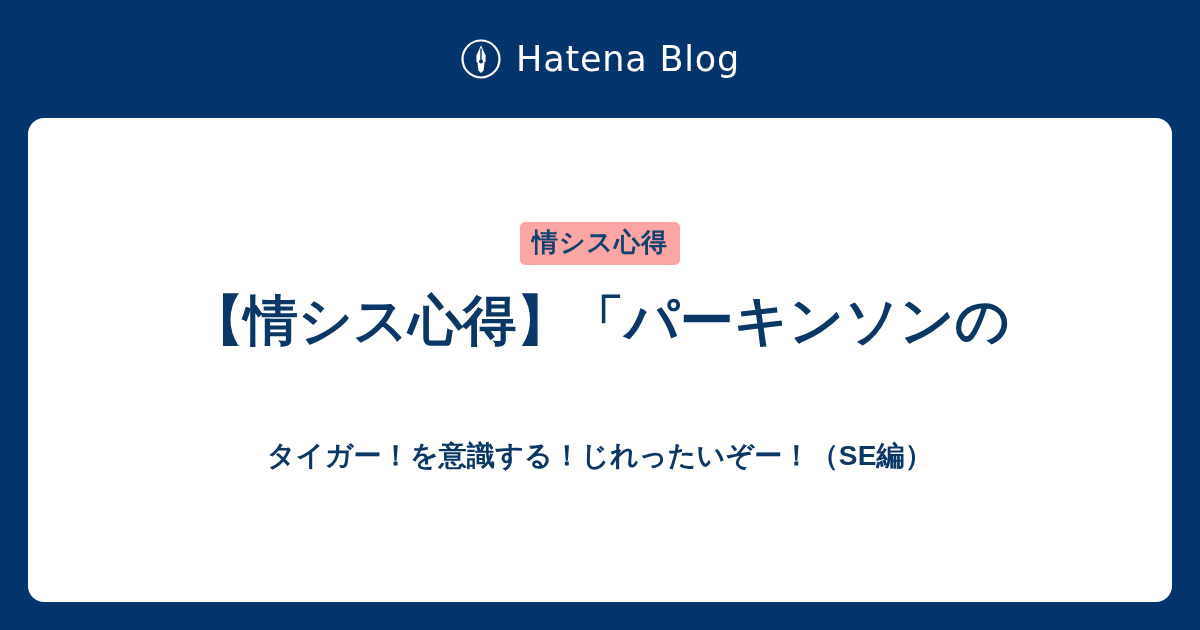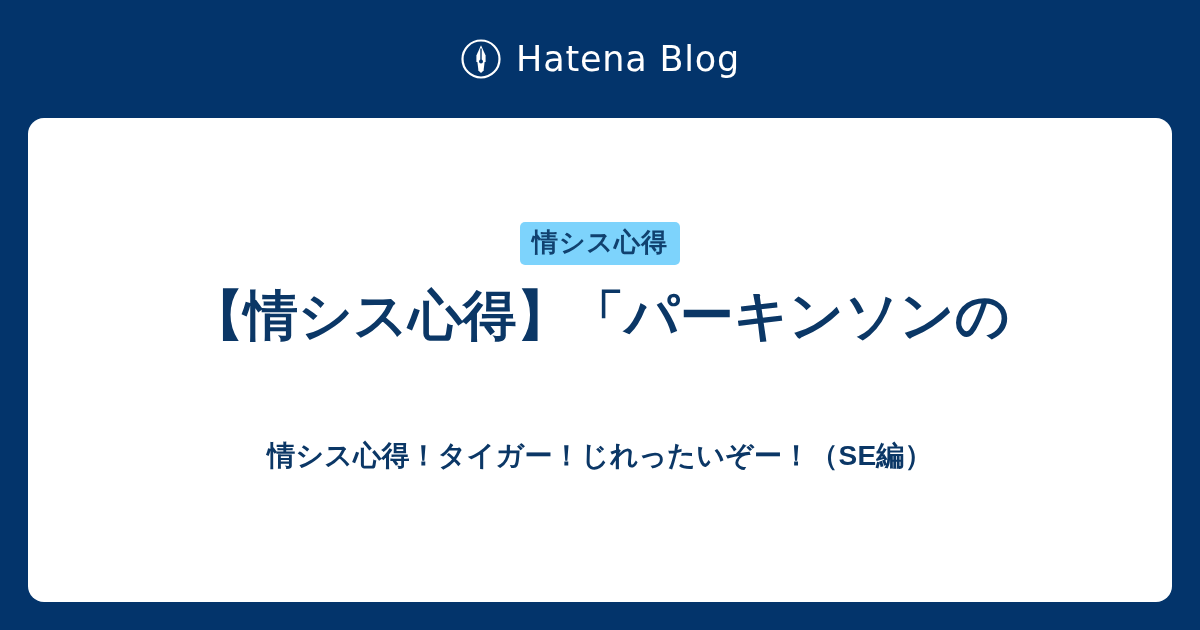--- a/index.html
+++ b/index.html
@@ -71,42 +71,41 @@
     width: 1000px;
     margin: 0 auto;
     display: flex;
     flex-direction: column;
     align-items: center;
   }
 
   
   .category-badge {
     margin-top: 104px;
-    background: #7dd3fc;
+    background: #fca5a5;
     color: #10416F;
     font-size: 26px;
     font-weight: 700;
     line-height: 1;
     padding: 7px 12px 10px 12px;
     border-radius: 5px;
     white-space: nowrap;
     letter-spacing: 1px;
   }
 
   
   .entry-title {
     margin: 17px 0 0 0;
     color: #0B3766;
     font-size: 54px;
     font-weight: 700;
     line-height: 76px;
     text-align: left;
     letter-spacing: 0px;
     max-width: 850px;
-    font-family: Liberation Mono, monospace;
   }
 
   .entry-title .title-line {
     display: block;
     white-space: nowrap;
   }
 
   
   .blog-name {
     margin-top: 84px;
@@ -139,18 +138,18 @@
 
   <div class="card">
     <div class="card-inner">
 
       <span class="category-badge">情シス心得</span>
 
       <h1 class="entry-title">
         <span class="title-line">【情シス心得】「パーキンソンの</span>
       </h1>
 
-      <div class="blog-name">情シス心得！タイガー！じれったいぞー！（SE編）</div>
+      <div class="blog-name">タイガー！を意識する！じれったいぞー！（SE編）</div>
 
     </div>
   </div>
 
 </div>
 
 </body></html>

